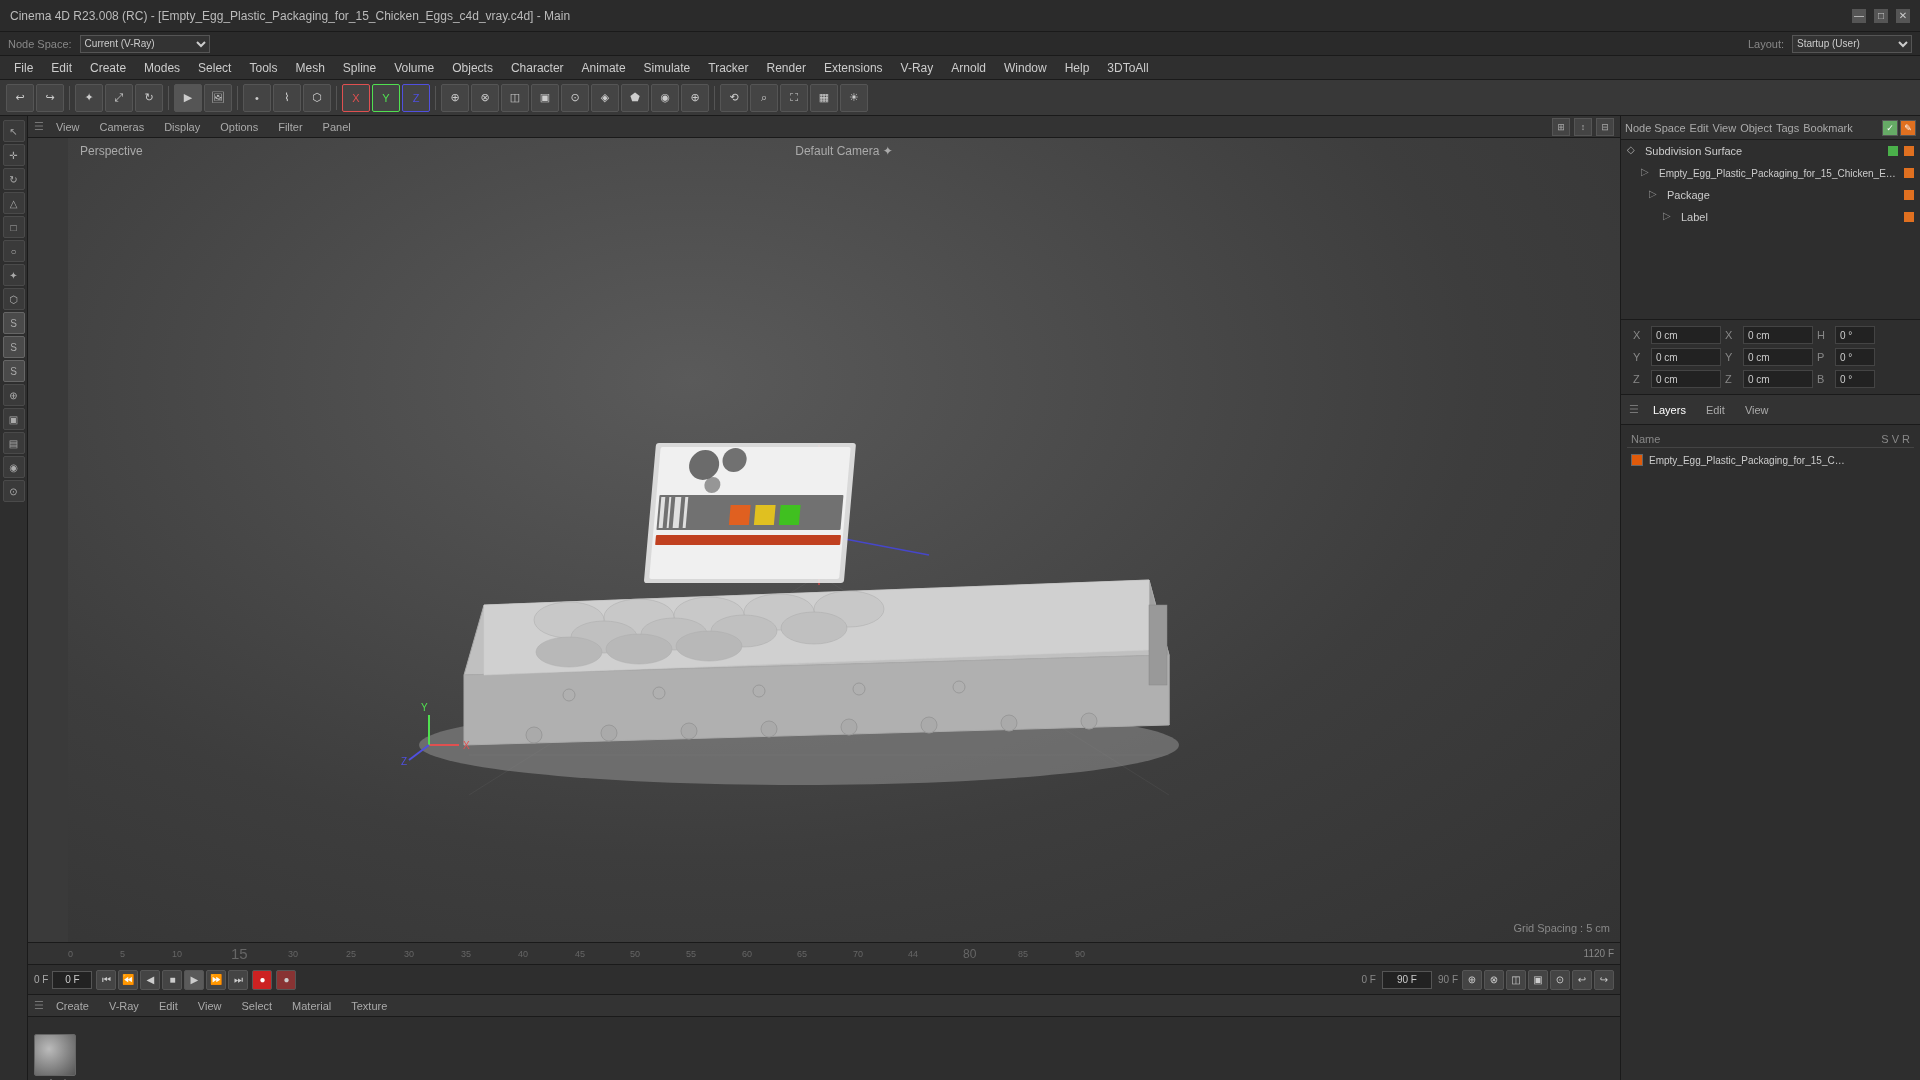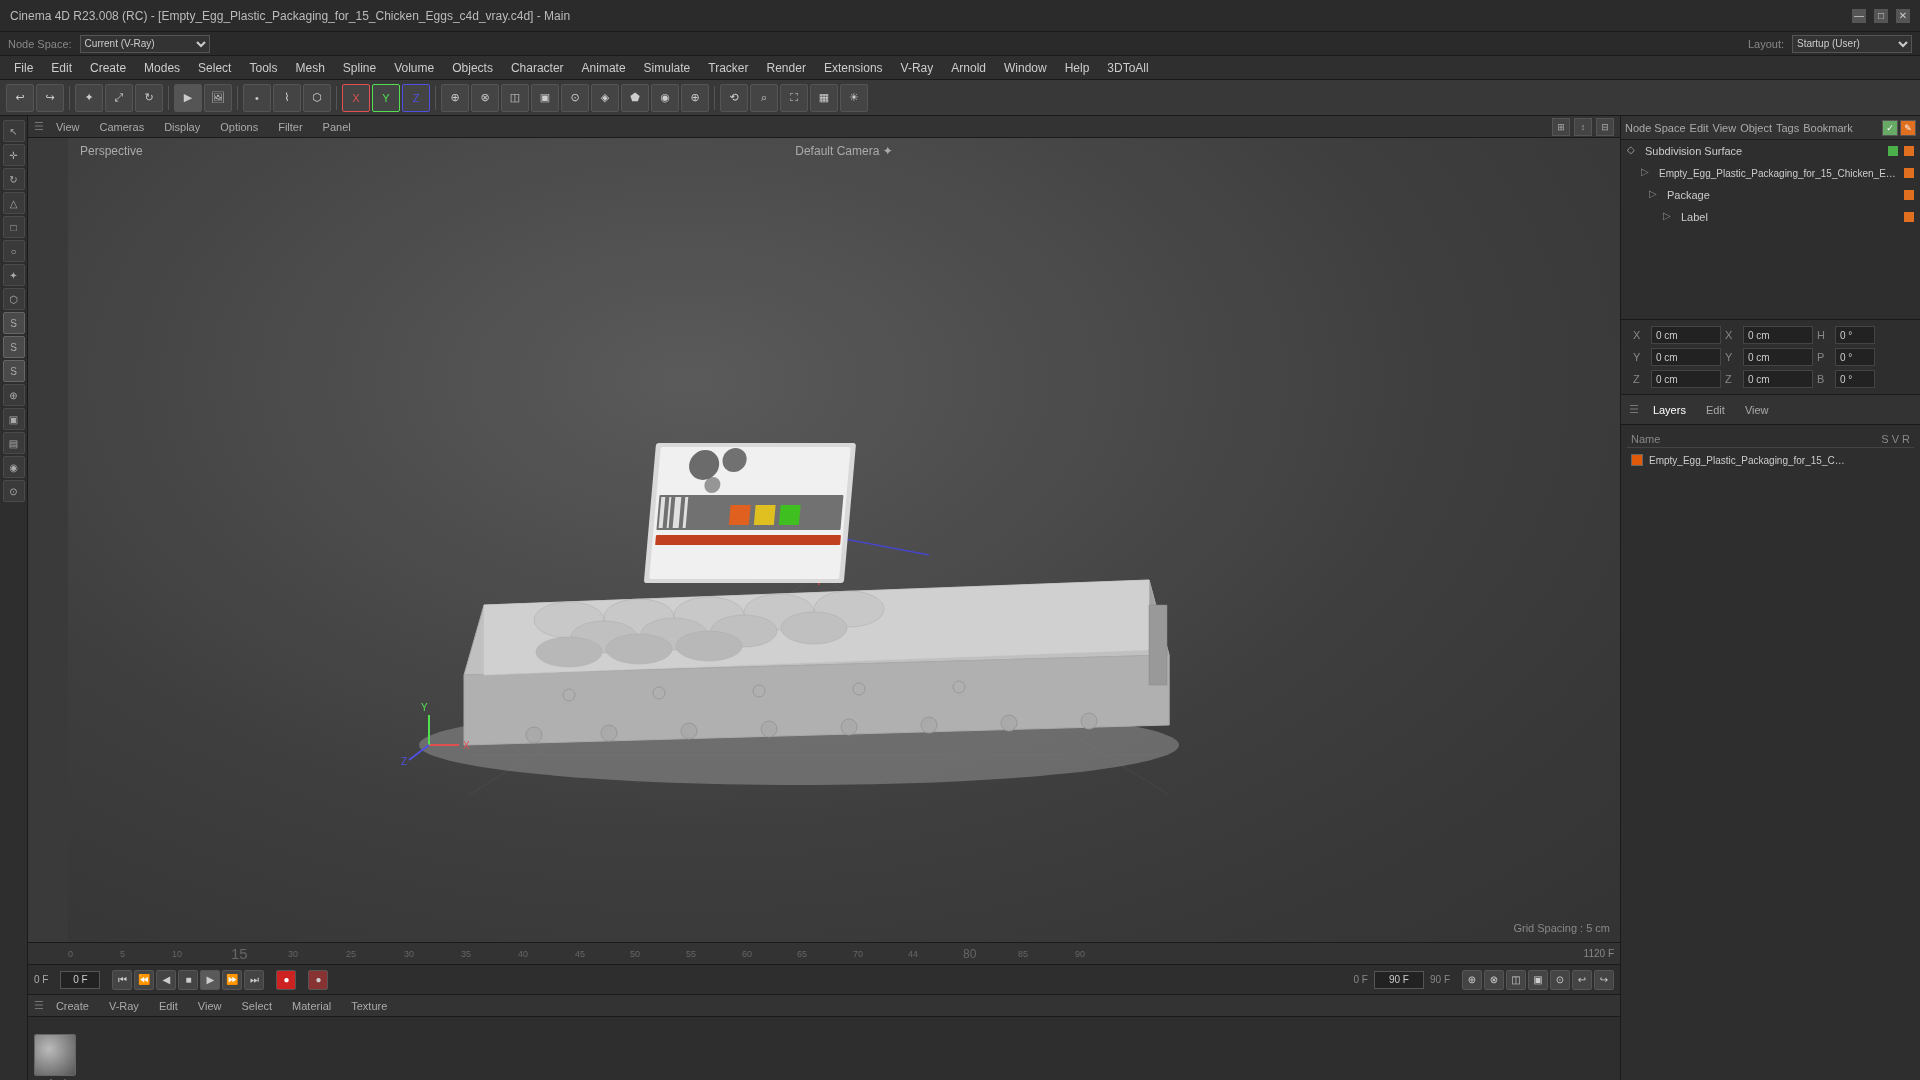--- a/index.html
+++ b/index.html
@@ -678,21 +678,21 @@
         <span style="position:absolute;left:785px;font-size:9px;color:#666;">70</span>
         <span style="position:absolute;left:840px;font-size:9px;color:#666;">44</span>
         <span style="position:absolute;left:895px;font-size:12px;color:#666;">80</span>
         <span style="position:absolute;left:950px;font-size:9px;color:#666;">85</span>
         <span style="position:absolute;left:1007px;font-size:9px;color:#666;">90</span>
       </div>
 
       <div style="position:absolute;right:6px;top:0;bottom:0;display:flex;align-items:center;font-size:10px;color:#888;">1120 F</div>
     </div>
 
-    <div id="timeline-controls" style="height:30px;background:#2e2e2e;display:flex;align-items:center;padding:0 6px;gap:12px;border-top:1px solid #1a1a1a;">
+    <div id="timeline-controls" style="height:30px;background:#2e2e2e;display:flex;align-items:center;padding:0 6px;gap:4px;border-top:1px solid #1a1a1a;">
       <span style="font-size:10px;color:#aaa;">0 F</span>
       <input type="text" class="tc-field" value="0 F" style="width: 40px; height: 18px; background: rgb(34, 34, 34); border: 1px solid rgb(85, 85, 85); color: rgb(204, 204, 204); font-size: 10px; text-align: center;">
       <div style="display:flex;gap:2px;">
         <div class="tc-btn">⏮</div>
         <div class="tc-btn">⏪</div>
         <div class="tc-btn">◀</div>
         <div class="tc-btn">■</div>
         <div class="tc-btn" style="background:#5a5a5a;">▶</div>
         <div class="tc-btn">⏩</div>
         <div class="tc-btn">⏭</div>

